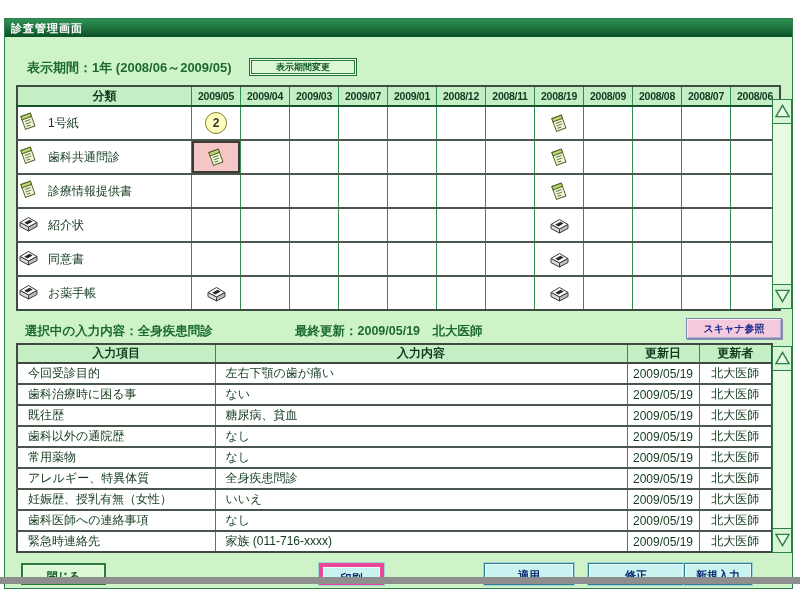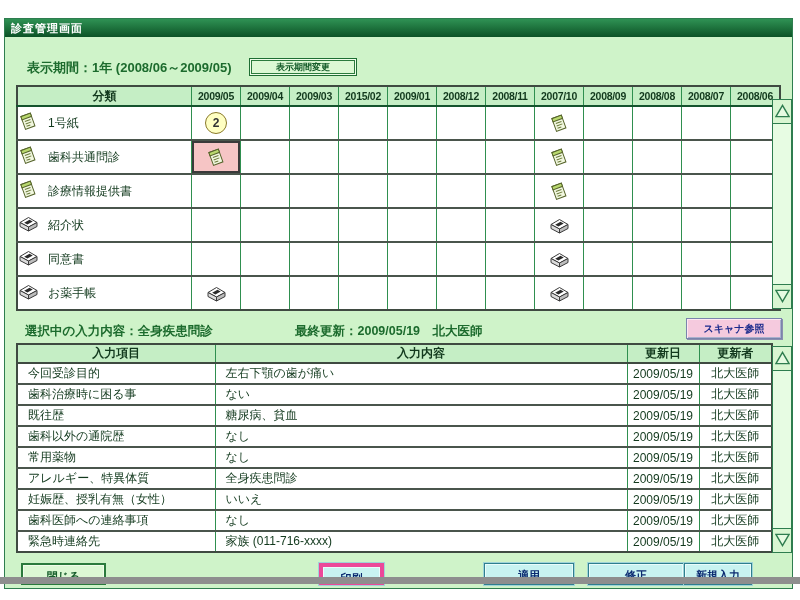--- a/index.html
+++ b/index.html
@@ -149,25 +149,25 @@
   <span class="period-label">表示期間：1年 (2008/06～2009/05)</span>
   <button class="period-change-btn">表示期間変更</button>
 
   <table class="grid-table">
     <thead>
       <tr>
         <th class="cat-th">分類</th>
       <th class="month-th">2009/05</th>
           <th class="month-th">2009/04</th>
           <th class="month-th">2009/03</th>
-          <th class="month-th">2015/02</th>
+          <th class="month-th">2009/07</th>
           <th class="month-th">2009/01</th>
           <th class="month-th">2008/12</th>
           <th class="month-th">2008/11</th>
-          <th class="month-th">2007/10</th>
+          <th class="month-th">2008/19</th>
           <th class="month-th">2008/09</th>
           <th class="month-th">2008/08</th>
           <th class="month-th">2008/07</th>
           <th class="month-th">2008/06</th>
         </tr>
     </thead>
     <tbody>
         <tr>
     <td class="label-cell">
       <span class="icon-slot"><svg width="20" height="19" viewBox="0 0 20 19">

